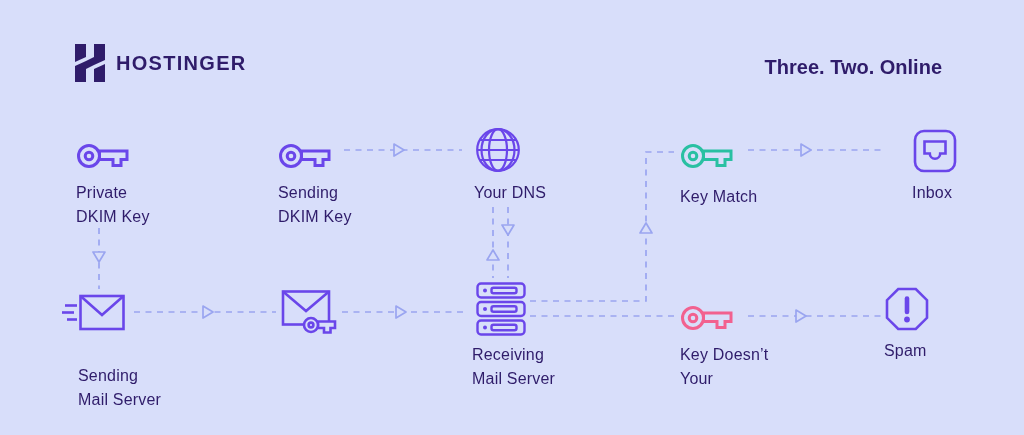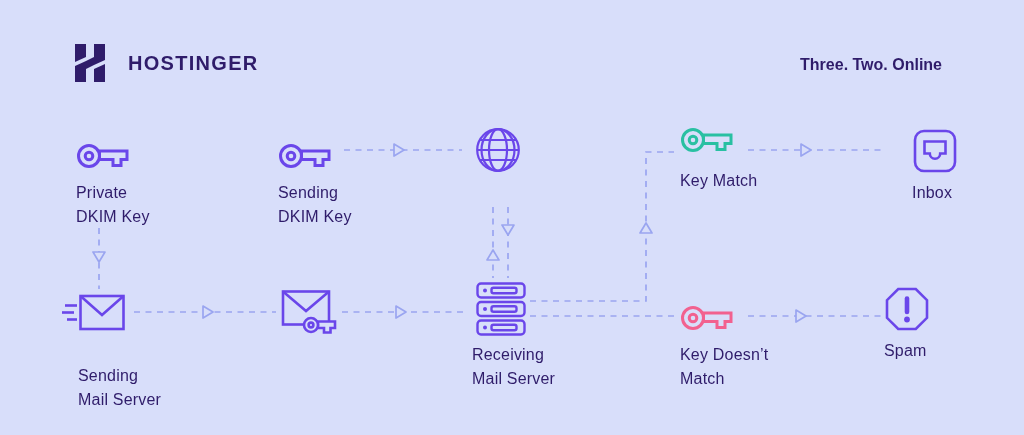--- a/index.html
+++ b/index.html
@@ -10,23 +10,23 @@
   body{
     width:1024px;height:435px;background:var(--bg);
     position:relative;overflow:hidden;
     font-family:"Liberation Sans","DejaVu Sans",sans-serif;
     color:var(--dark);
   }
   svg{display:block;}
   .connector-layer{position:absolute;left:0;top:0;z-index:0;pointer-events:none;}
 
   .header{position:absolute;left:0;top:0;width:100%;z-index:2;}
-  .logo{position:absolute;left:75px;top:44px;display:flex;align-items:center;gap:23px;}
+  .logo{position:absolute;left:75px;top:44px;display:flex;align-items:center;gap:11px;}
   .brand{font-size:20px;font-weight:700;letter-spacing:1.3px;color:var(--dark);}
-  .tagline{position:absolute;right:82px;top:56px;font-size:16px;font-weight:700;color:var(--dark);}
+  .tagline{position:absolute;right:82px;top:56px;font-size:20px;font-weight:700;color:var(--dark);}
 
   .node{position:absolute;z-index:1;}
   .icon-wrap{display:flex;align-items:flex-end;}
   .row1 .icon-wrap{height:46px;}
   .row2 .icon-wrap{height:52px;}
   .lift4{padding-bottom:4px;}
   .label{
     margin-top:7px;font-size:16px;line-height:24px;
     letter-spacing:.2px;white-space:pre-line;color:var(--dark);
   }
@@ -109,23 +109,24 @@
   <div class="icon-wrap c-primary">
     <svg width="48" height="48" viewBox="0 0 48 48" fill="none" stroke="currentColor" stroke-width="2.2">
       <circle cx="24" cy="24" r="20.8"></circle>
       <ellipse cx="24" cy="24" rx="9" ry="20.8"></ellipse>
       <ellipse cx="24" cy="24" rx="16.5" ry="20.8"></ellipse>
       <line x1="6" y1="14" x2="42" y2="14"></line>
       <line x1="3.2" y1="24" x2="44.8" y2="24"></line>
       <line x1="6" y1="34" x2="42" y2="34"></line>
     </svg>
   </div>
-</div>
-
-<div class="node row1" style="left:680px;top:112px;">
+  <div class="label">Your DNS</div>
+</div>
+
+<div class="node row1" style="left:680px;top:128px;">
   <div class="icon-wrap c-success lift4">
     <svg width="54" height="36" viewBox="0 0 54 36" fill="none" stroke="currentColor" stroke-width="3">
       <circle cx="13" cy="18" r="10.5"></circle>
         <circle cx="13" cy="18" r="3.8"></circle>
       <path d="M23.5 13 H51 V21.5 H45 V27.5 H37 V21.5 H23.5 Z"></path>
     </svg>
   </div>
   <div class="label">Key Match</div>
 </div>
 
@@ -185,21 +186,21 @@
 
 <div class="node row2" style="left:680px;top:284px;">
   <div class="icon-wrap c-danger">
     <svg width="54" height="36" viewBox="0 0 54 36" fill="none" stroke="currentColor" stroke-width="3">
       <circle cx="13" cy="18" r="10.5"></circle>
         <circle cx="13" cy="18" r="3.8"></circle>
       <path d="M23.5 13 H51 V21.5 H45 V27.5 H37 V21.5 H23.5 Z"></path>
     </svg>
   </div>
   <div class="label">Key Doesn’t
-Match</div>
+Your</div>
 </div>
 
 <div class="node row2" style="left:884px;top:280px;">
   <div class="icon-wrap c-primary">
     <svg width="46" height="46" viewBox="0 0 46 46" fill="none" stroke="currentColor" stroke-width="2.6">
       <polygon points="14.2,3 31.8,3 43,14.2 43,31.8 31.8,43 14.2,43 3,31.8 3,14.2"></polygon>
       <line x1="23" y1="12.5" x2="23" y2="26" stroke-width="4.6" stroke-linecap="round"></line>
       <circle cx="23" cy="33.5" r="2.9" fill="currentColor" stroke="none"></circle>
     </svg>
   </div>

